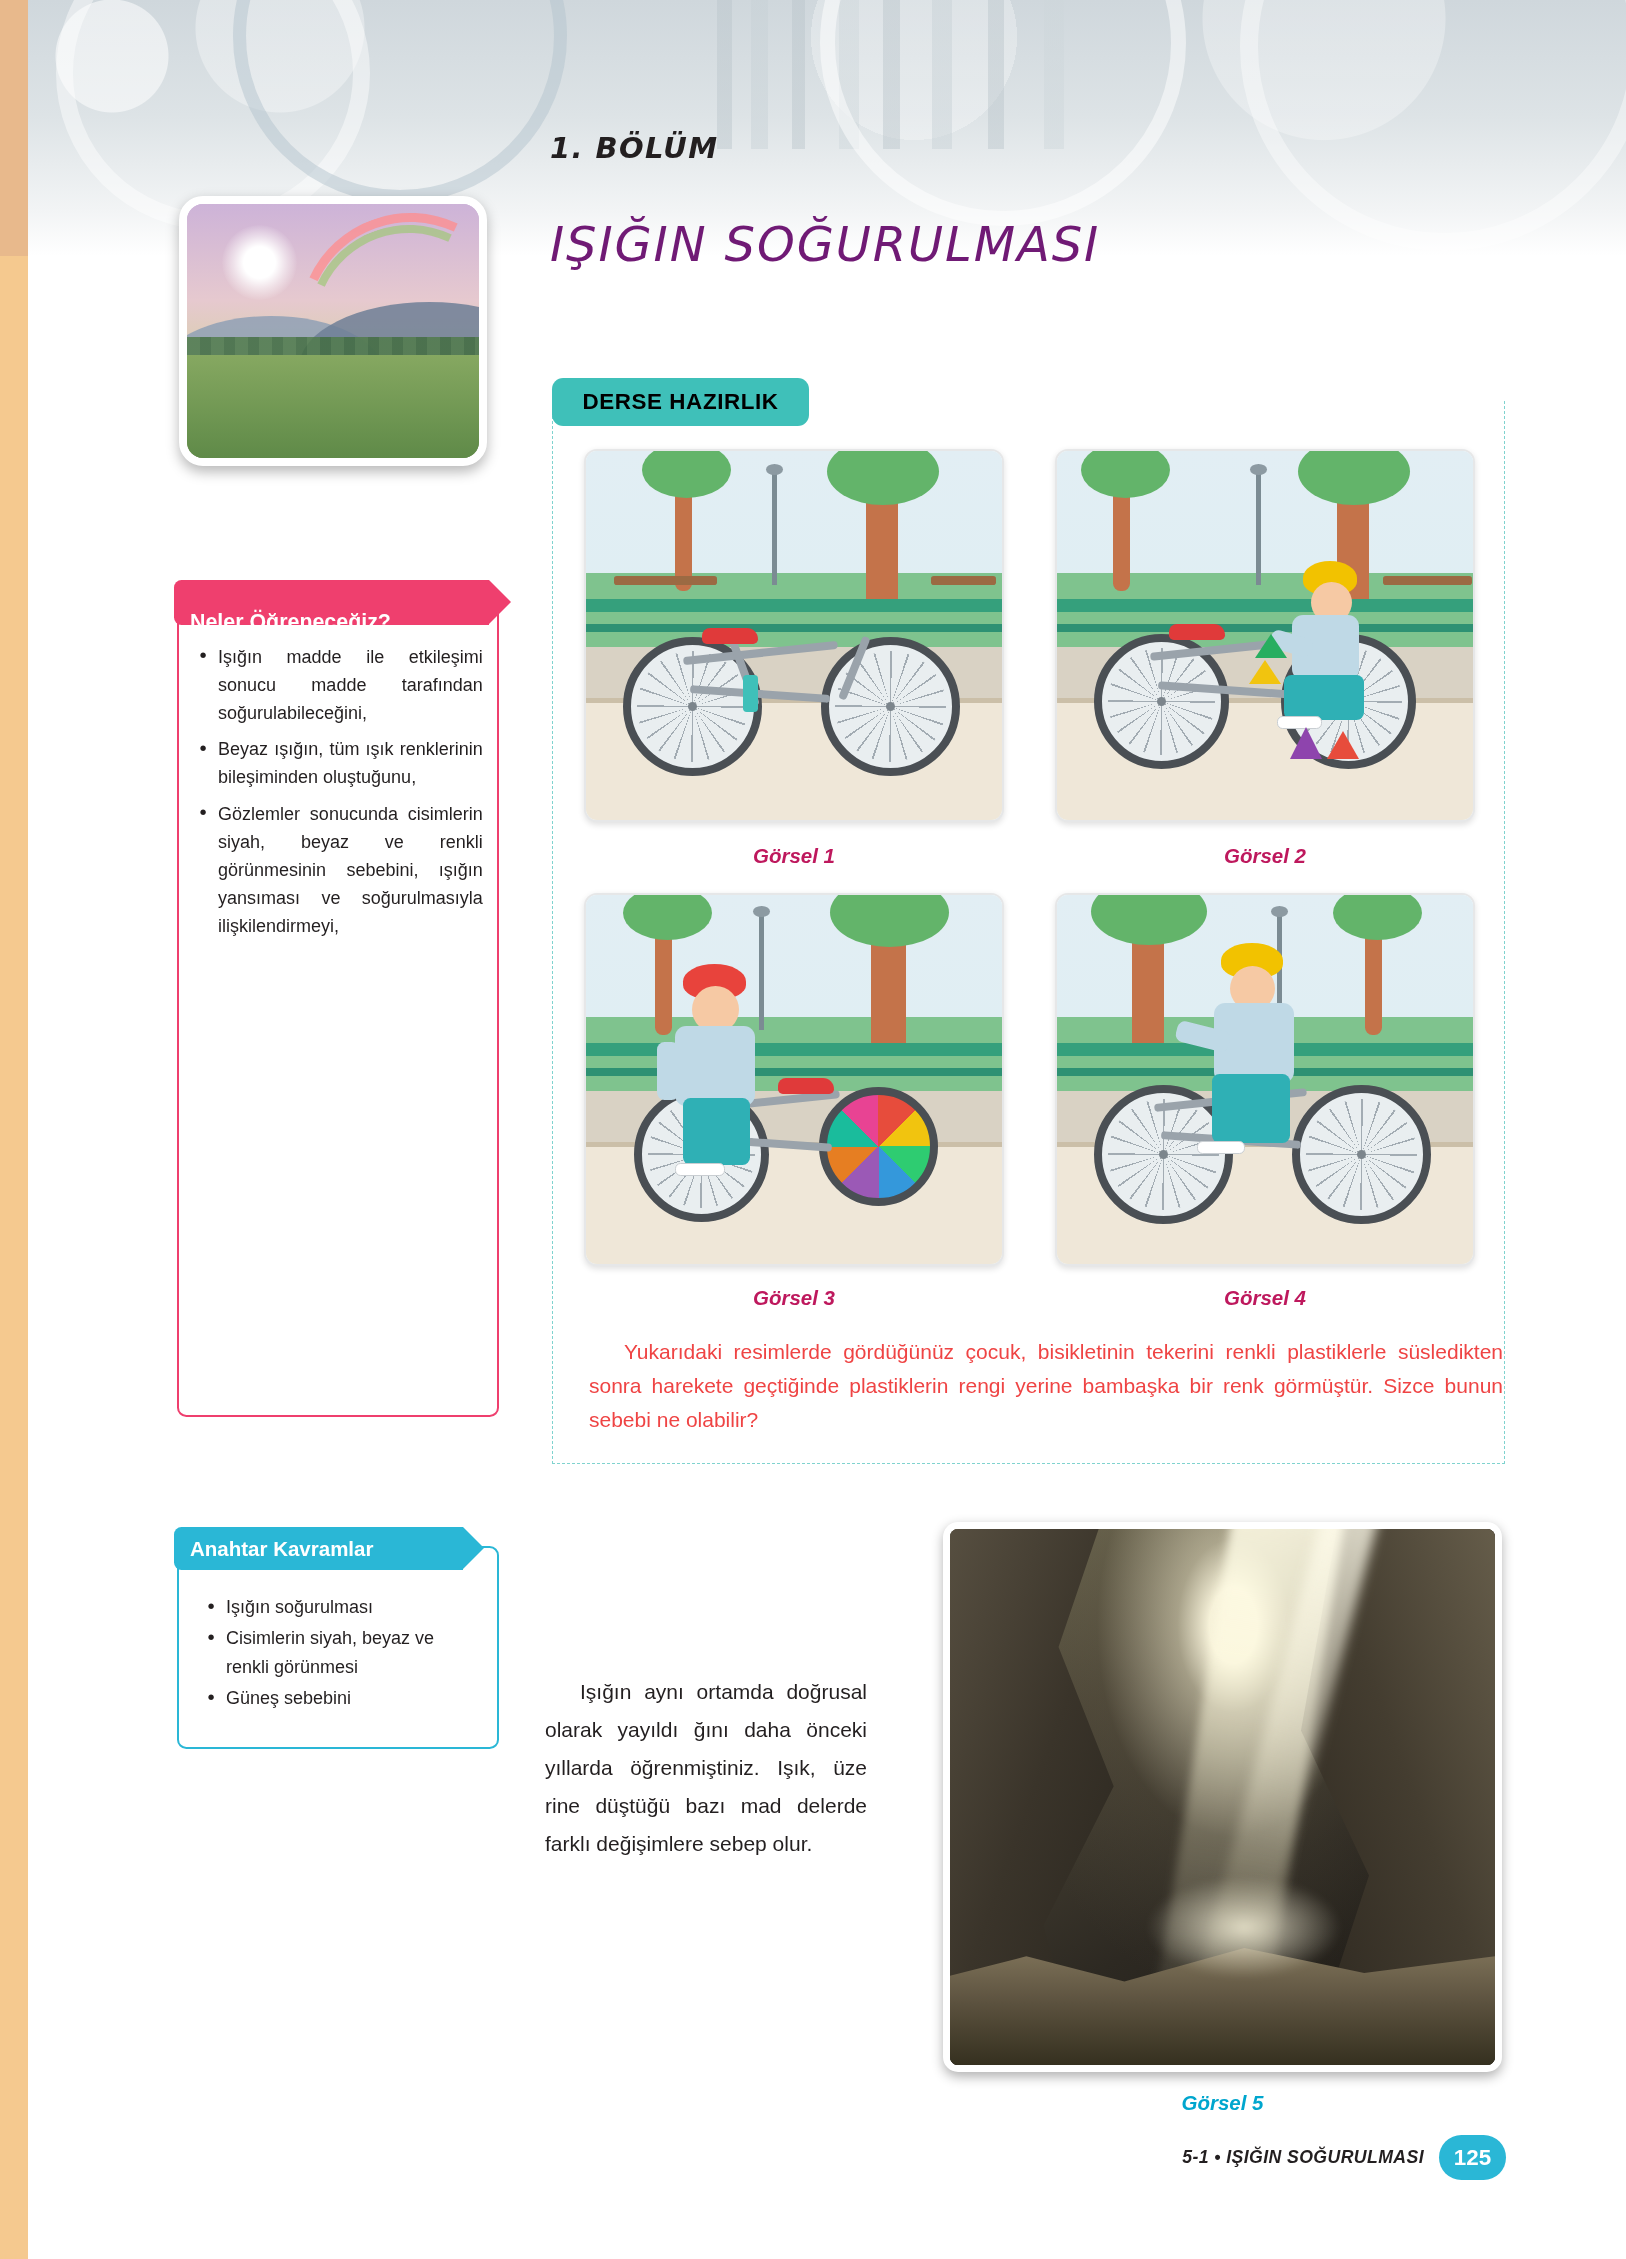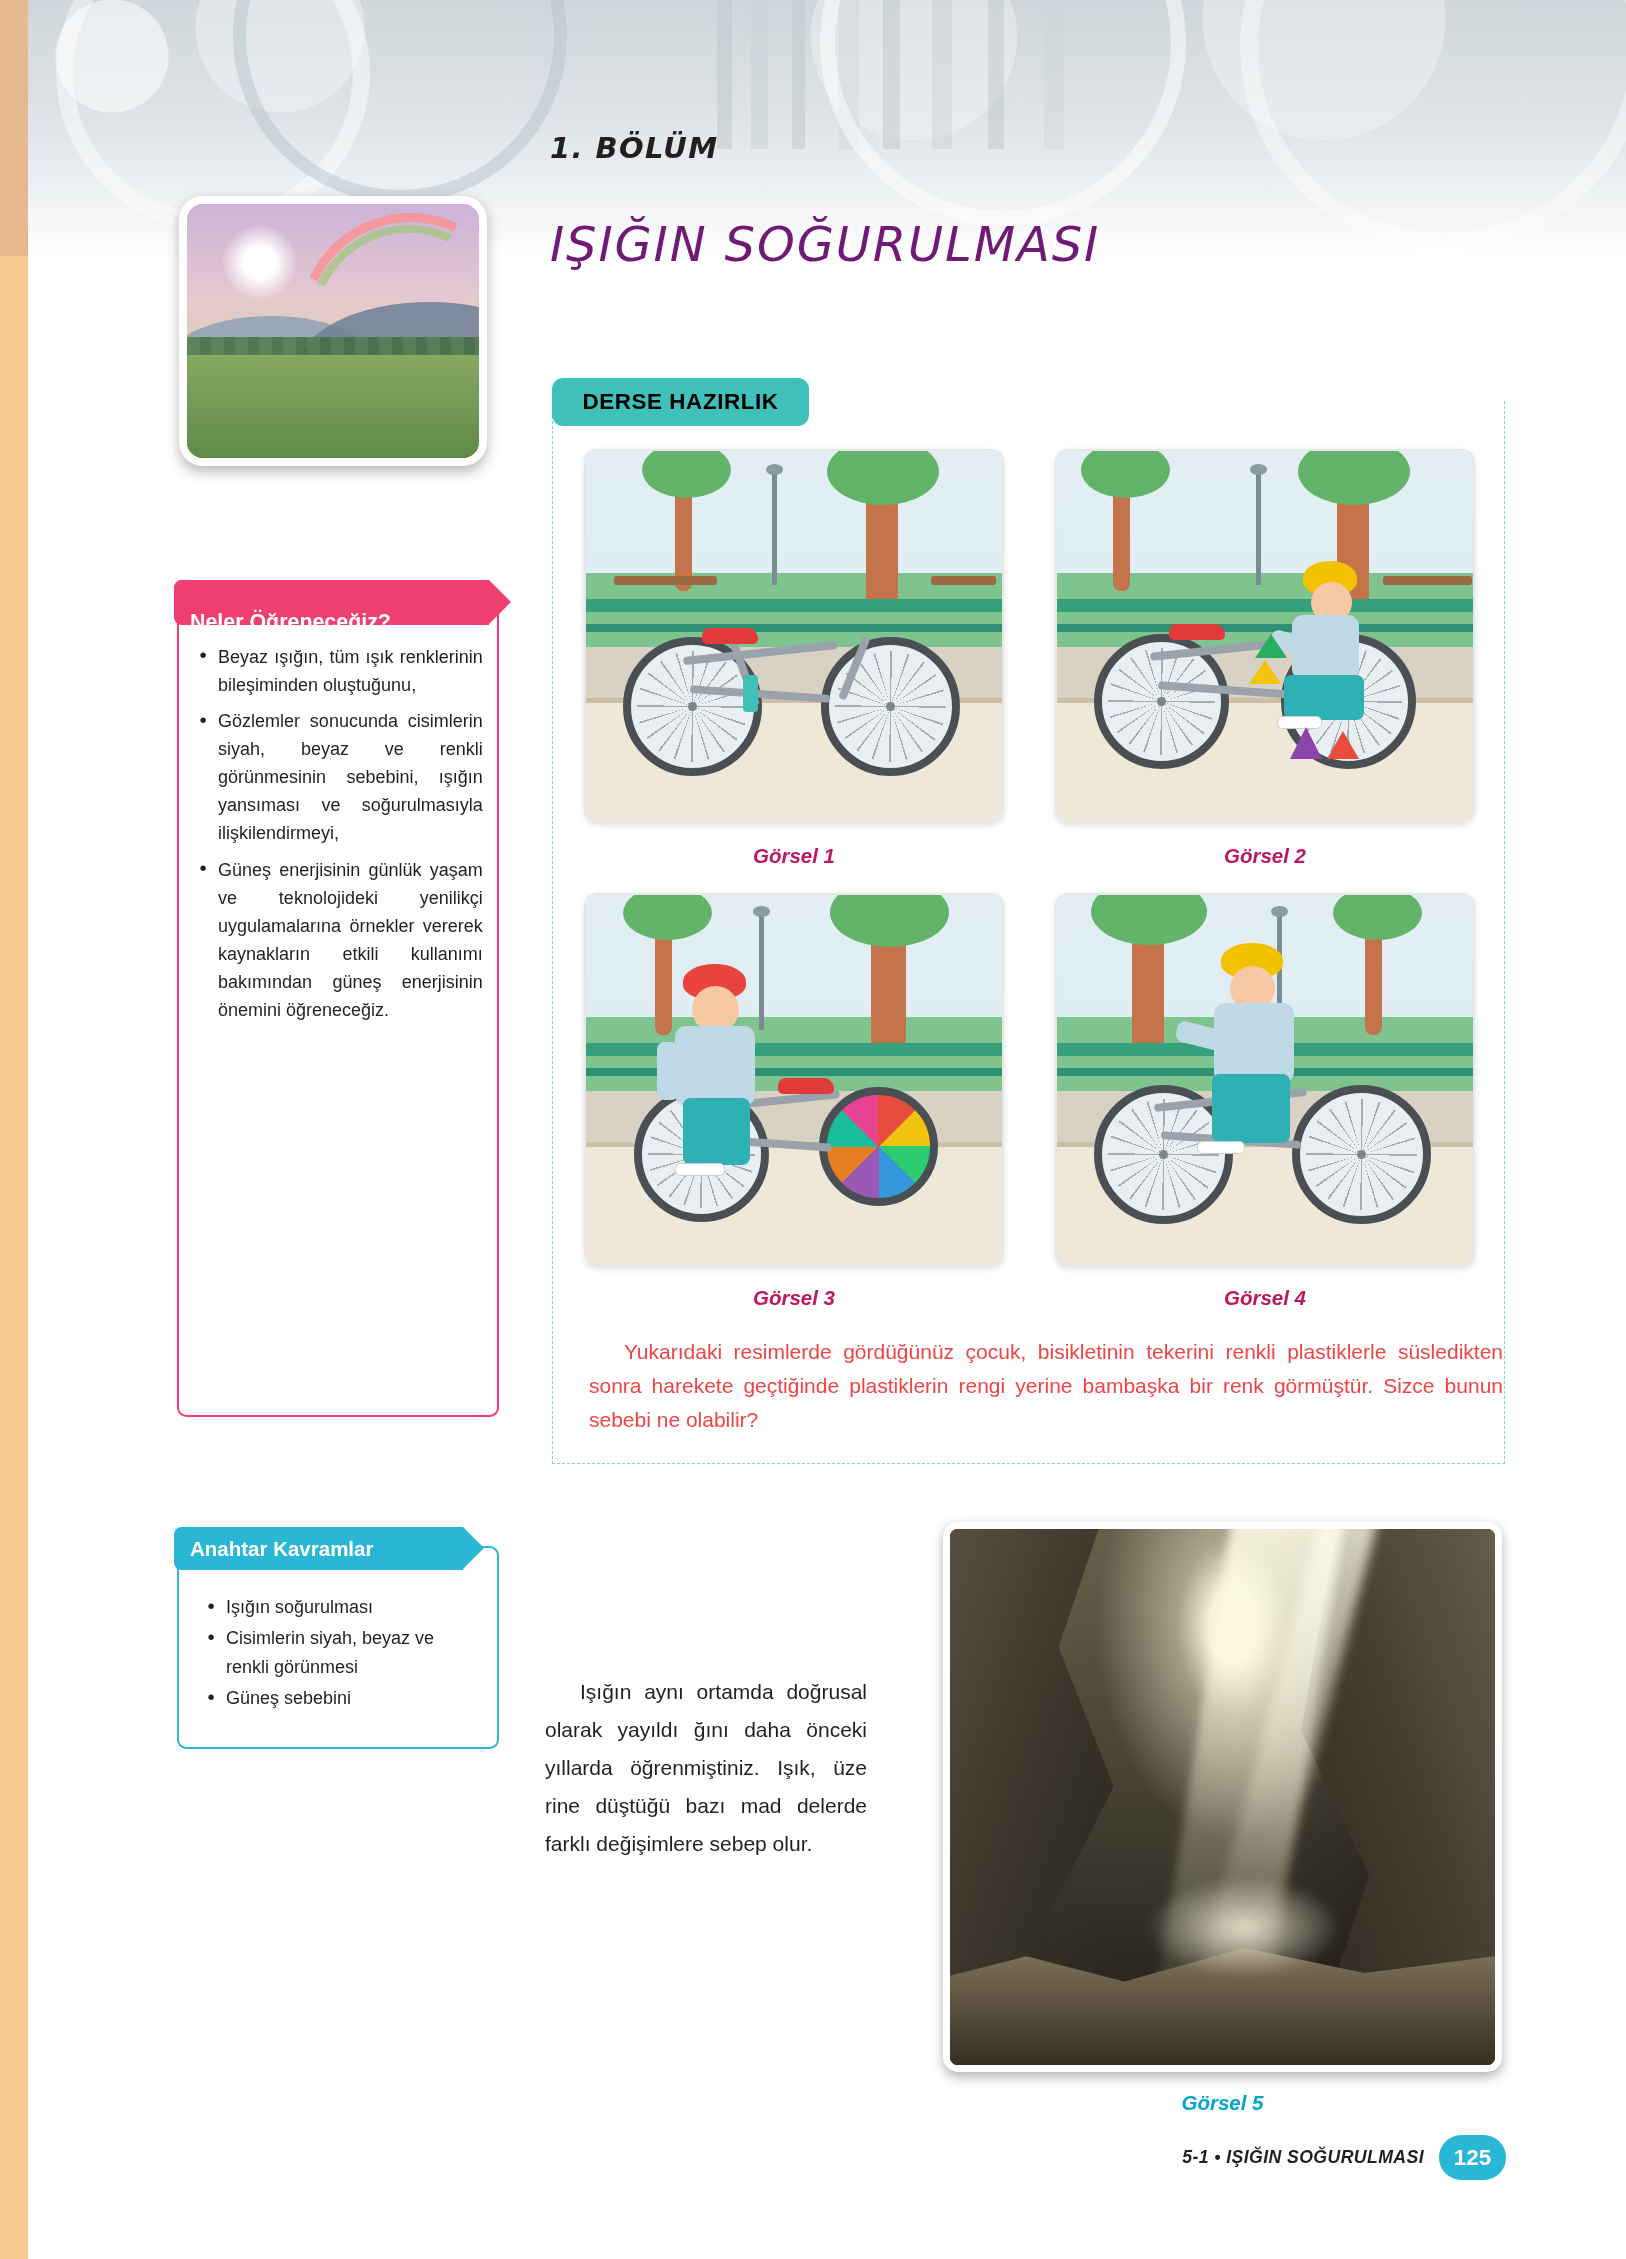--- a/index.html
+++ b/index.html
@@ -289,23 +289,23 @@
 <div class="derse-tab">
   <span>DERSE HAZIRLIK</span>
 </div>
 
 <div class="learn-box"></div>
 <div class="learn-tab">
   <span>Neler Öğreneceğiz?</span>
 </div>
 <div class="learn-list">
   <ul>
+    <li>Işığın madde ile etkileşimi sonucu madde tarafından soğurulabileceğini,</li>
     <li>Beyaz ışığın, tüm ışık renklerinin bileşiminden oluştuğunu,</li>
     <li>Gözlemler sonucunda cisimlerin siyah, beyaz ve renkli görünmesinin sebebini, ışığın yansıması ve soğurulmasıyla ilişkilendirmeyi,</li>
-    <li>Güneş enerjisinin günlük yaşam ve teknolojideki yenilikçi uygulamalarına örnekler vererek kaynakların etkili kullanımı bakımından güneş enerjisinin önemini öğreneceğiz.</li>
   </ul>
 </div>
 
 <div class="key-box"></div>
 <div class="key-tab">
   <span>Anahtar Kavramlar</span>
 </div>
 <div class="key-list">
   <ul>
     <li>Işığın soğurulması</li>

